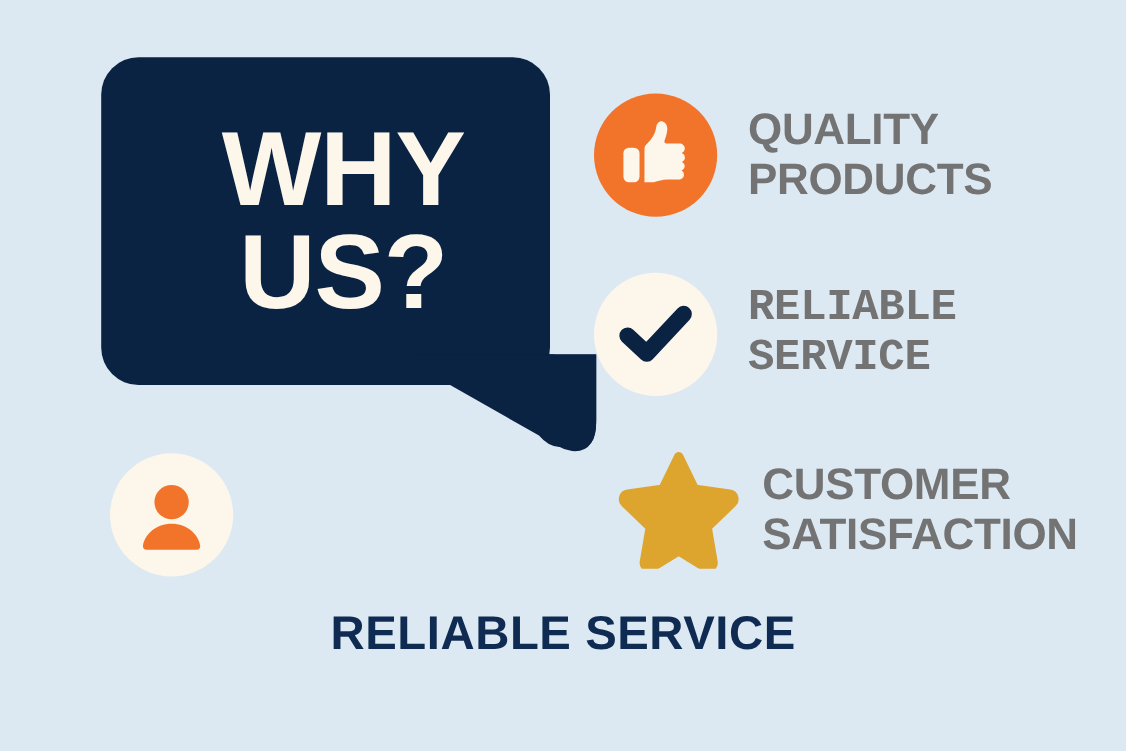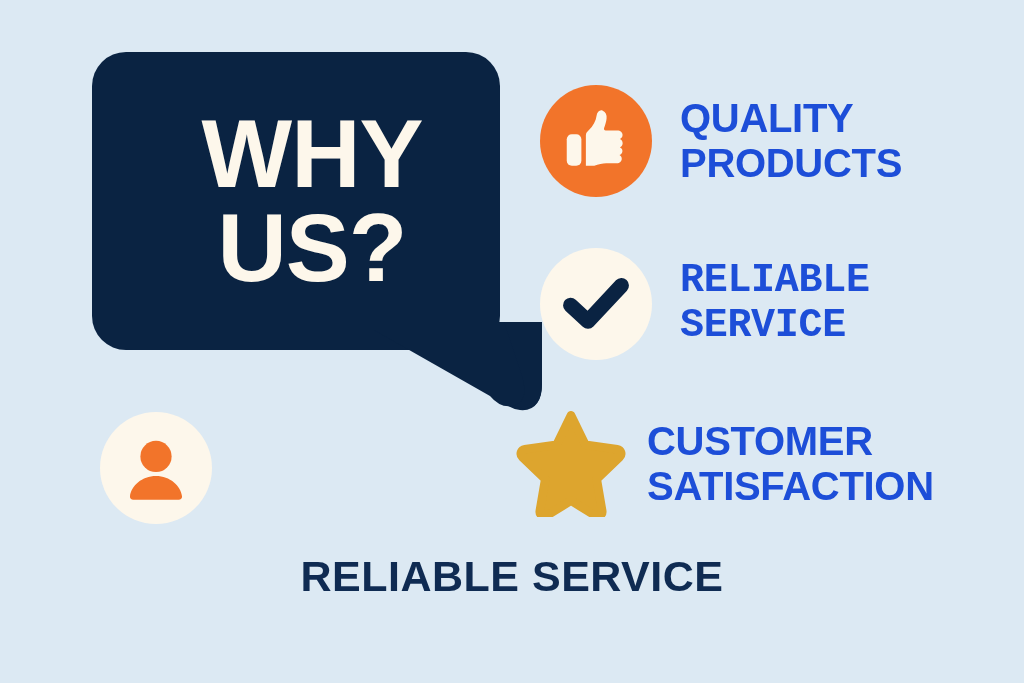--- a/index.html
+++ b/index.html
@@ -90,40 +90,40 @@
   .circle-orange { background: #f2742a; }
   .circle-cream  { background: #fdf7eb; }
   .bare-icon {
     width: 112px;
     height: 112px;
     display: flex;
     align-items: center;
     justify-content: center;
   }
   .feature-label {
-    color: #1d4ed8;
+    color: #737373;
     font-weight: 700;
     font-size: 40px;
     line-height: 1.12;
     letter-spacing: -0.3px;
     white-space: pre-line;
     -webkit-font-smoothing: antialiased;
   }
 
   
   #feature-quality-products   { left: 540px; top: 85px;  }
   #feature-quality-products .feature-label { margin-left: 28px; }
 
   #feature-reliable-service   { left: 540px; top: 248px; font-family: Liberation Mono, monospace; }
   #feature-reliable-service .feature-label { margin-left: 28px; }
 
   #feature-expert-team        { left: 100px; top: 412px; }
   #feature-expert-team .feature-label { margin-left: 22px; }
 
-  #feature-customer-satisfaction { left: 515px; top: 408px; }
+  #feature-customer-satisfaction { left: 561px; top: 408px; }
   #feature-customer-satisfaction .feature-label { margin-left: 20px; }
 
   
   .bottom-banner {
     position: absolute;
     left: 0;
     top: 552px;
     width: 1024px;
     text-align: center;
     color: #0f2b52;

